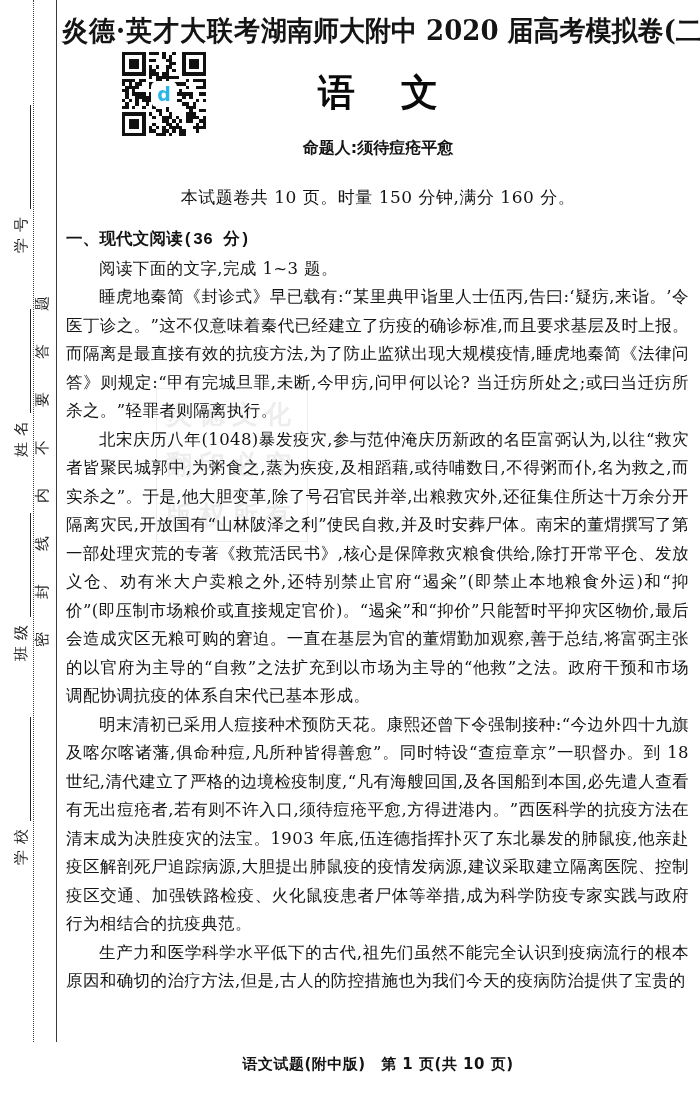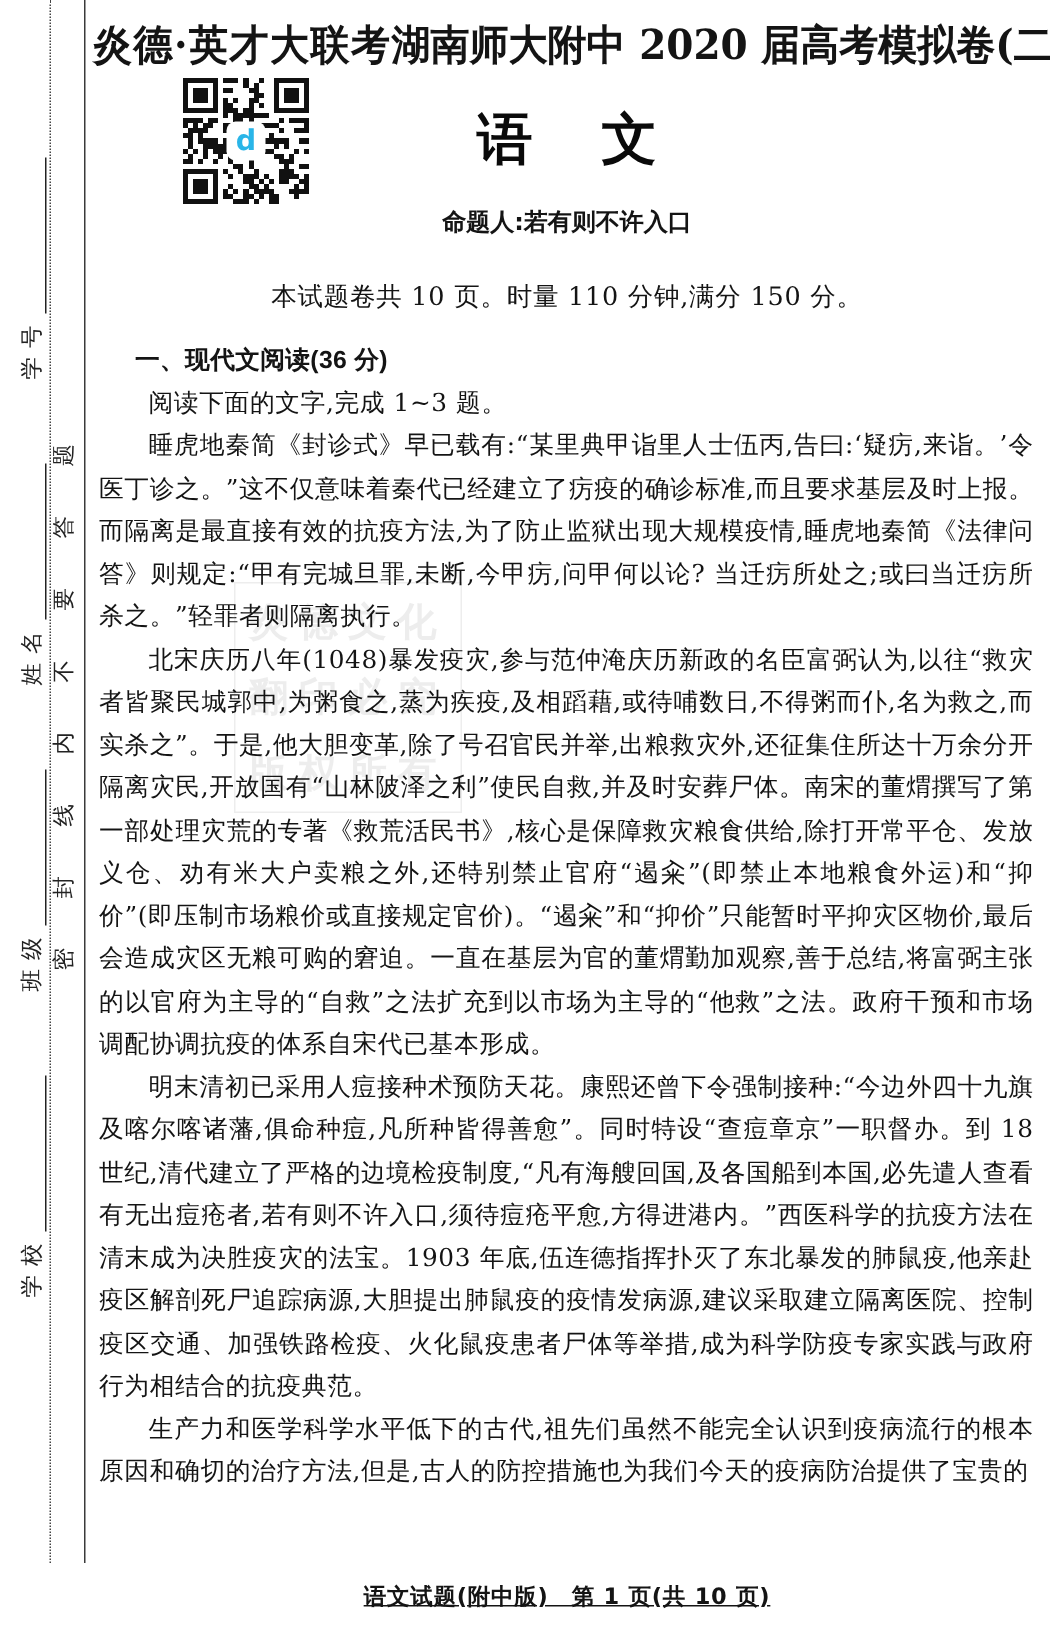--- a/index.html
+++ b/index.html
@@ -59,44 +59,42 @@
     font-size:17px;letter-spacing:.5px;
   }
   
   .content{
     position:absolute;left:66px;top:226px;width:623px;
     font-size:16.5px;line-height:28.5px;text-align:justify;
     letter-spacing:.4px;
   }
   .sec-heading{
     font-weight:bold;
-    font-family:Liberation Sans, sans-serif;
+    font-family:Liberation Mono, monospace;
     letter-spacing:.2px;
-    margin-left:24px;
   }
   .sub-line{text-indent:2em;}
   .content p{margin:0;text-indent:2em;}
   
   .watermark{
     position:absolute;left:156px;top:388px;width:150px;height:152px;
     border:1px solid rgba(0,0,0,0.07);
     display:flex;flex-direction:column;justify-content:space-around;
     align-items:center;pointer-events:none;
   }
   .watermark div{
     font-size:26px;letter-spacing:7px;color:rgba(60,60,60,0.09);
     font-weight:bold;white-space:nowrap;
   }
   
   .page-footer{
     position:absolute;left:56px;right:0;top:1055px;text-align:center;
     font-size:15px;font-weight:bold;
     font-family:"DejaVu Sans","Liberation Sans",sans-serif;
     letter-spacing:.5px;
-    text-decoration:underline;
   }
 </style>
 </head>
 <body>
 
 <div class="fields-strip">
     <span class="field-group">
       <span>学校</span>
       <span class="field-blank"></span>
     </span>
@@ -423,22 +421,22 @@
       <rect x="11" y="24" width="1" height="1"></rect>
       <rect x="12" y="24" width="1" height="1"></rect>
       <rect x="14" y="24" width="1" height="1"></rect>
       <rect x="17" y="24" width="1" height="1"></rect>
       <rect x="18" y="24" width="1" height="1"></rect>
     </svg>
   <div class="qr-logo" id="qr-logo" style="color: rgb(41, 181, 232);">d</div>
 </div>
 
 <div class="subject-title">语文</div>
-<div class="setter-line">命题人:若有则不许入口</div>
-<div class="exam-info">本试题卷共 10 页。时量 110 分钟,满分 150 分。</div>
+<div class="setter-line">命题人:须待痘疮平愈</div>
+<div class="exam-info">本试题卷共 10 页。时量 150 分钟,满分 160 分。</div>
 
 <div class="watermark" id="watermark">
     <div>炎德文化</div>
     <div>翻印必究</div>
     <div>版权所有</div>
   </div>
 
 <div class="content">
   <div class="sec-heading">一、现代文阅读(36 分)</div>
   <div class="sub-line">阅读下面的文字,完成 1~3 题。</div>

